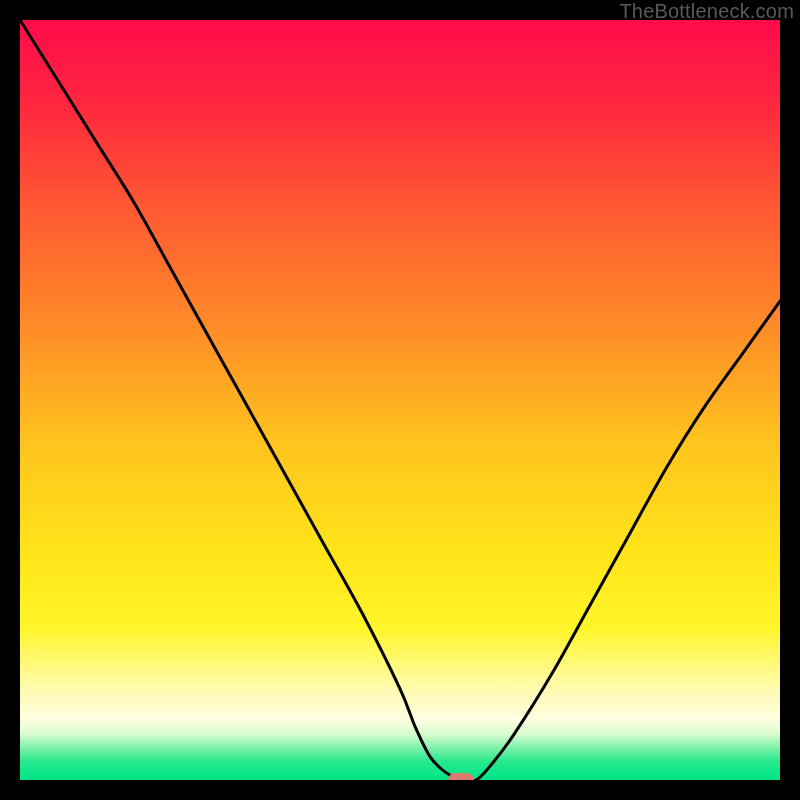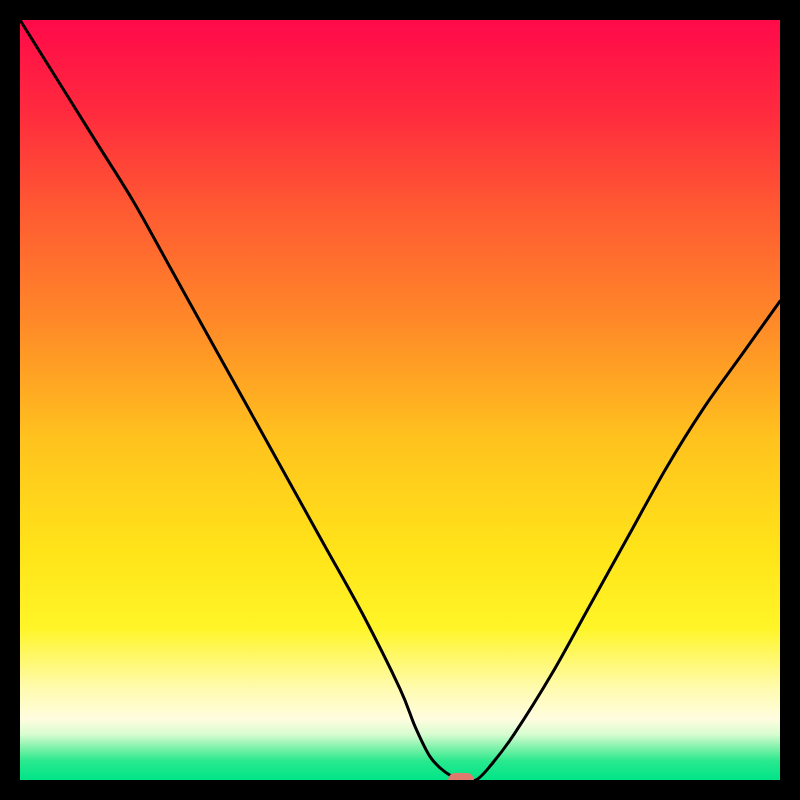--- a/index.html
+++ b/index.html
@@ -67,20 +67,21 @@
     font-weight: 500;
     letter-spacing: 0.2px;
     user-select: none;
   }
 </style>
 </head>
 <body>
 
 <div class="stage">
 
+  <div class="watermark">TheBottleneck.com</div>
 
   <div class="plot-area">
     <div class="gradient"></div>
 
     <svg class="curve-svg" viewBox="0 0 760 760" preserveAspectRatio="none">
       <path id="curve-path" d="M 0 0 C 6.333333333333333 10.133333333333326, 25.333333333333336 40.53333333333329, 38 60.799999999999955 C 50.666666666666664 81.06666666666662, 63.333333333333336 101.33333333333336, 76 121.60000000000002 C 88.66666666666667 141.8666666666667, 101.33333333333333 160.86666666666665, 114 182.39999999999998 C 126.66666666666667 203.9333333333333, 139.33333333333334 227.99999999999994, 152 250.79999999999995 C 164.66666666666666 273.59999999999997, 177.33333333333334 296.40000000000003, 190 319.20000000000005 C 202.66666666666666 342.00000000000006, 215.33333333333334 364.8, 228 387.6 C 240.66666666666666 410.40000000000003, 253.33333333333334 433.2, 266 456 C 278.6666666666667 478.8, 291.3333333333333 501.59999999999997, 304 524.4 C 316.6666666666667 547.1999999999999, 329.3333333333333 568.7333333333333, 342 592.8 C 354.6666666666667 616.8666666666666, 371.1333333333333 649.8, 380 668.8 C 388.8666666666667 687.8, 390.1333333333333 695.4, 395.2 706.8 C 400.26666666666665 718.1999999999999, 405.33333333333337 729.6, 410.40000000000003 737.2 C 415.4666666666667 744.8000000000001, 420.53333333333336 748.6, 425.6 752.4 C 430.6666666666667 756.1999999999999, 435.7333333333333 758.7333333333333, 440.79999999999995 760 C 445.8666666666666 761.2666666666667, 450.93333333333334 762.5333333333333, 456 760 C 461.06666666666666 757.4666666666667, 464.8666666666667 752.4, 471.2 744.8 C 477.5333333333333 737.1999999999999, 483.8666666666667 729.5999999999999, 494 714.4 C 504.1333333333333 699.2, 519.3333333333334 675.1333333333333, 532 653.6 C 544.6666666666666 632.0666666666667, 557.3333333333334 608, 570 585.2 C 582.6666666666666 562.4000000000001, 595.3333333333334 539.5999999999999, 608 516.8 C 620.6666666666666 493.99999999999994, 633.3333333333334 469.93333333333334, 646 448.40000000000003 C 658.6666666666666 426.86666666666673, 671.3333333333334 406.6, 684 387.6 C 696.6666666666666 368.6, 709.3333333333334 352.1333333333333, 722 334.4 C 734.6666666666666 316.66666666666663, 753.6666666666666 290.06666666666666, 760 281.2" fill="none" stroke="#000" stroke-width="3" stroke-linejoin="round" stroke-linecap="round"></path>
     </svg>
 
     <div id="marker" class="marker" style="left: 440.8px; top: 760px; background: rgb(224, 122, 108);"></div>
   </div>

